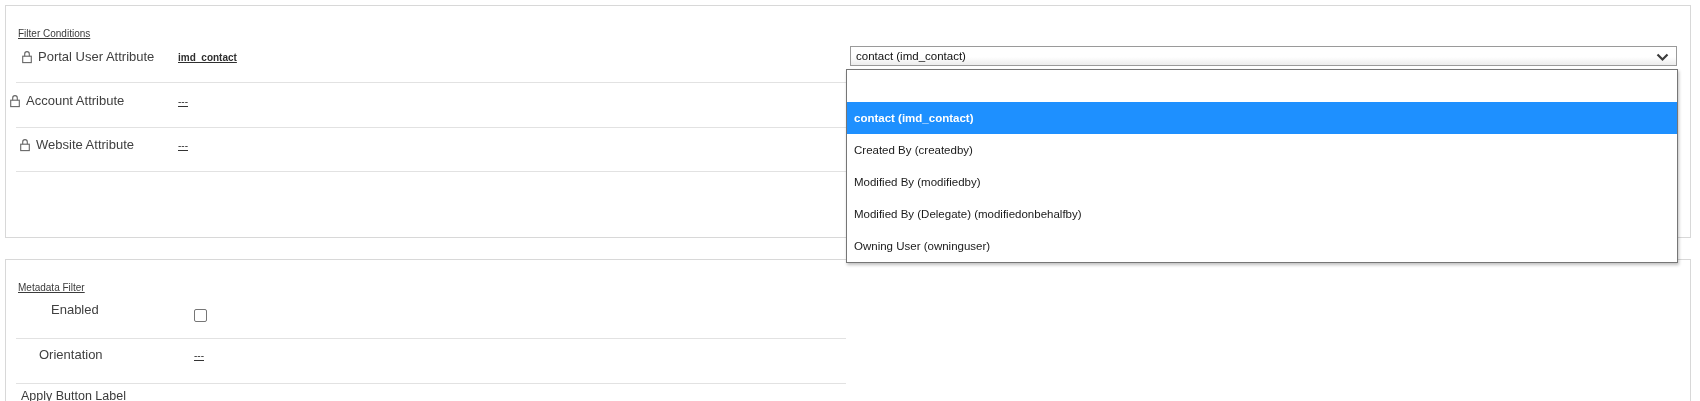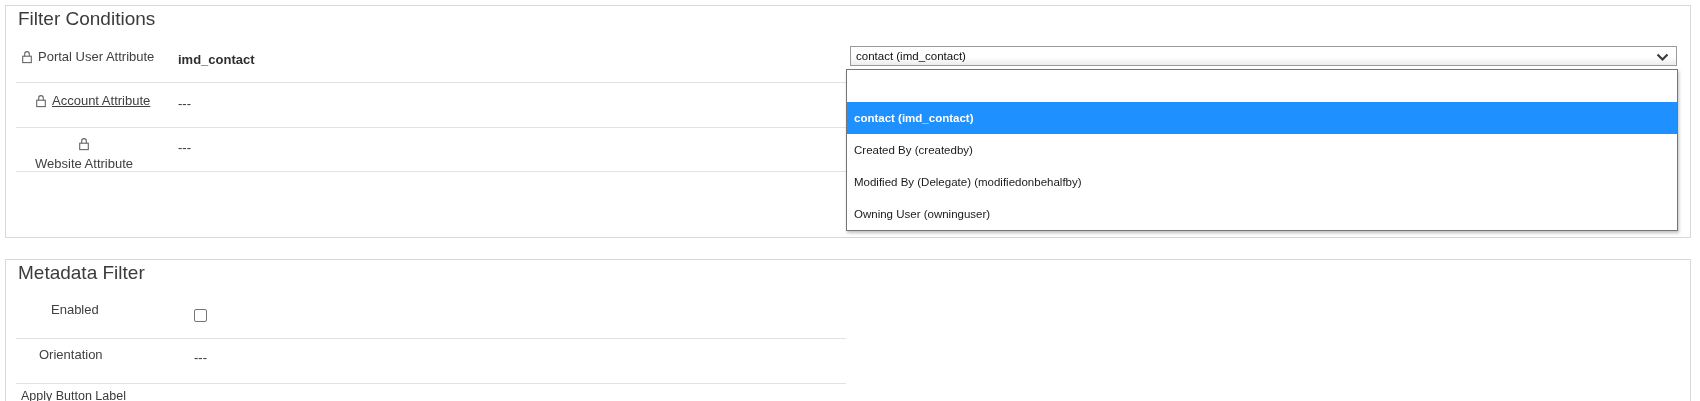--- a/index.html
+++ b/index.html
@@ -15,39 +15,41 @@
     position: absolute;
     left: 5px;
     width: 1686px;
     background: #fff;
     border: 1px solid #d8d8d8;
   }
   #filter-box { top: 5px; height: 233px; }
   #metadata-box { top: 259px; height: 220px; }
   .section-title {
     position: absolute;
-    left: 12px; top: 2px;
-    font-size: 19px;
+    left: 12px; top: 22px;
+    font-size: 10px;
     color: #3b3b3b;
     white-space: nowrap;
+    text-decoration: underline;
   }
   .row-label {
     position: absolute;
     font-size: 13px;
     color: #404040;
     white-space: nowrap;
     display: flex;
     align-items: center;
     gap: 5px;
   }
   .row-value {
     position: absolute;
-    font-size: 13px;
+    font-size: 10px;
     color: #333;
     white-space: nowrap;
+    text-decoration: underline;
   }
   .bold-value { font-weight: bold; color: #2f2f2f; }
   .divider {
     position: absolute;
     left: 10px;
     width: 830px;
     height: 1px;
     background: #e2e2e2;
   }
   .lock-icon { display: inline-block; width: 12px; height: 14px; flex: 0 0 auto; }
@@ -120,33 +122,33 @@
       <svg width="12" height="14" viewBox="0 0 12 14">
         <path d="M3.7 6.2 V3.9 a2.3 2.3 0 0 1 4.6 0 V6.2" fill="none" stroke="#666" stroke-width="1.1"></path>
         <rect x="1.7" y="6.2" width="8.6" height="6.4" fill="none" stroke="#666" stroke-width="1.1"></rect>
       </svg>
     </span>
     <span>Portal User Attribute</span>
   </div>
   <div class="row-value bold-value" style="left:172px; top:46px;">imd_contact</div>
   <div class="divider" style="top:76px;"></div>
 
-  <div class="row-label" style="left:29px; top:87px;text-decoration:underline;">
+  <div class="row-label" style="left:3px; top:87px;">
     <span class="lock-icon">
       <svg width="12" height="14" viewBox="0 0 12 14">
         <path d="M3.7 6.2 V3.9 a2.3 2.3 0 0 1 4.6 0 V6.2" fill="none" stroke="#666" stroke-width="1.1"></path>
         <rect x="1.7" y="6.2" width="8.6" height="6.4" fill="none" stroke="#666" stroke-width="1.1"></rect>
       </svg>
     </span>
     <span>Account Attribute</span>
   </div>
   <div class="row-value" style="left:172px; top:90px;">---</div>
   <div class="divider" style="top:121px;"></div>
 
-  <div class="row-label" style="left:29px; top:131px;flex-direction:column;">
+  <div class="row-label" style="left:13px; top:131px;">
     <span class="lock-icon">
       <svg width="12" height="14" viewBox="0 0 12 14">
         <path d="M3.7 6.2 V3.9 a2.3 2.3 0 0 1 4.6 0 V6.2" fill="none" stroke="#666" stroke-width="1.1"></path>
         <rect x="1.7" y="6.2" width="8.6" height="6.4" fill="none" stroke="#666" stroke-width="1.1"></rect>
       </svg>
     </span>
     <span>Website Attribute</span>
   </div>
   <div class="row-value" style="left:172px; top:134px;">---</div>
   <div class="divider" style="top:165px;"></div>
@@ -176,15 +178,16 @@
     <svg width="13" height="9" viewBox="0 0 13 9">
       <polyline points="1.5,1.5 6.5,6.5 11.5,1.5" fill="none" stroke="#3c3c3c" stroke-width="2.2"></polyline>
     </svg>
   </span>
 </div>
 
 <div class="option-panel">
   <div class="option"></div>
   <div class="option selected">contact (imd_contact)</div>
   <div class="option">Created By (createdby)</div>
+  <div class="option">Modified By (modifiedby)</div>
   <div class="option">Modified By (Delegate) (modifiedonbehalfby)</div>
   <div class="option">Owning User (owninguser)</div>
 </div>
 
 </body></html>

